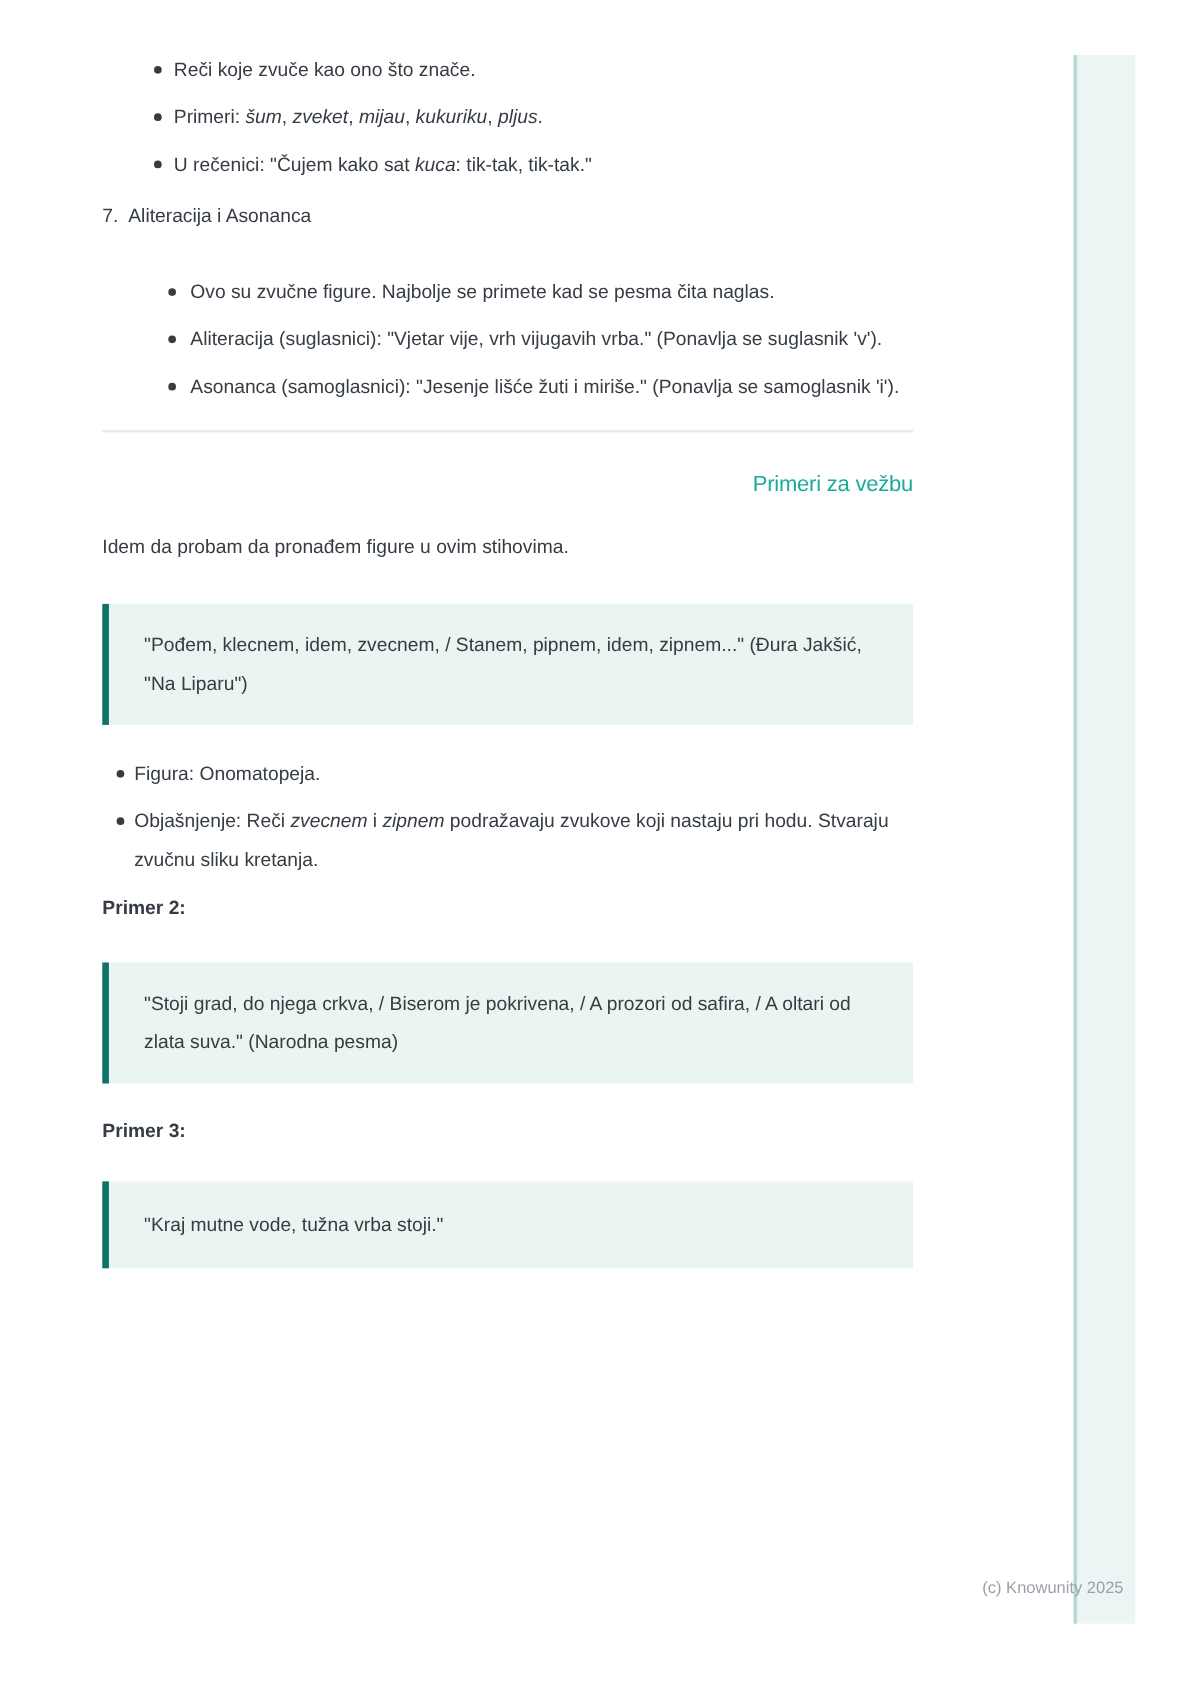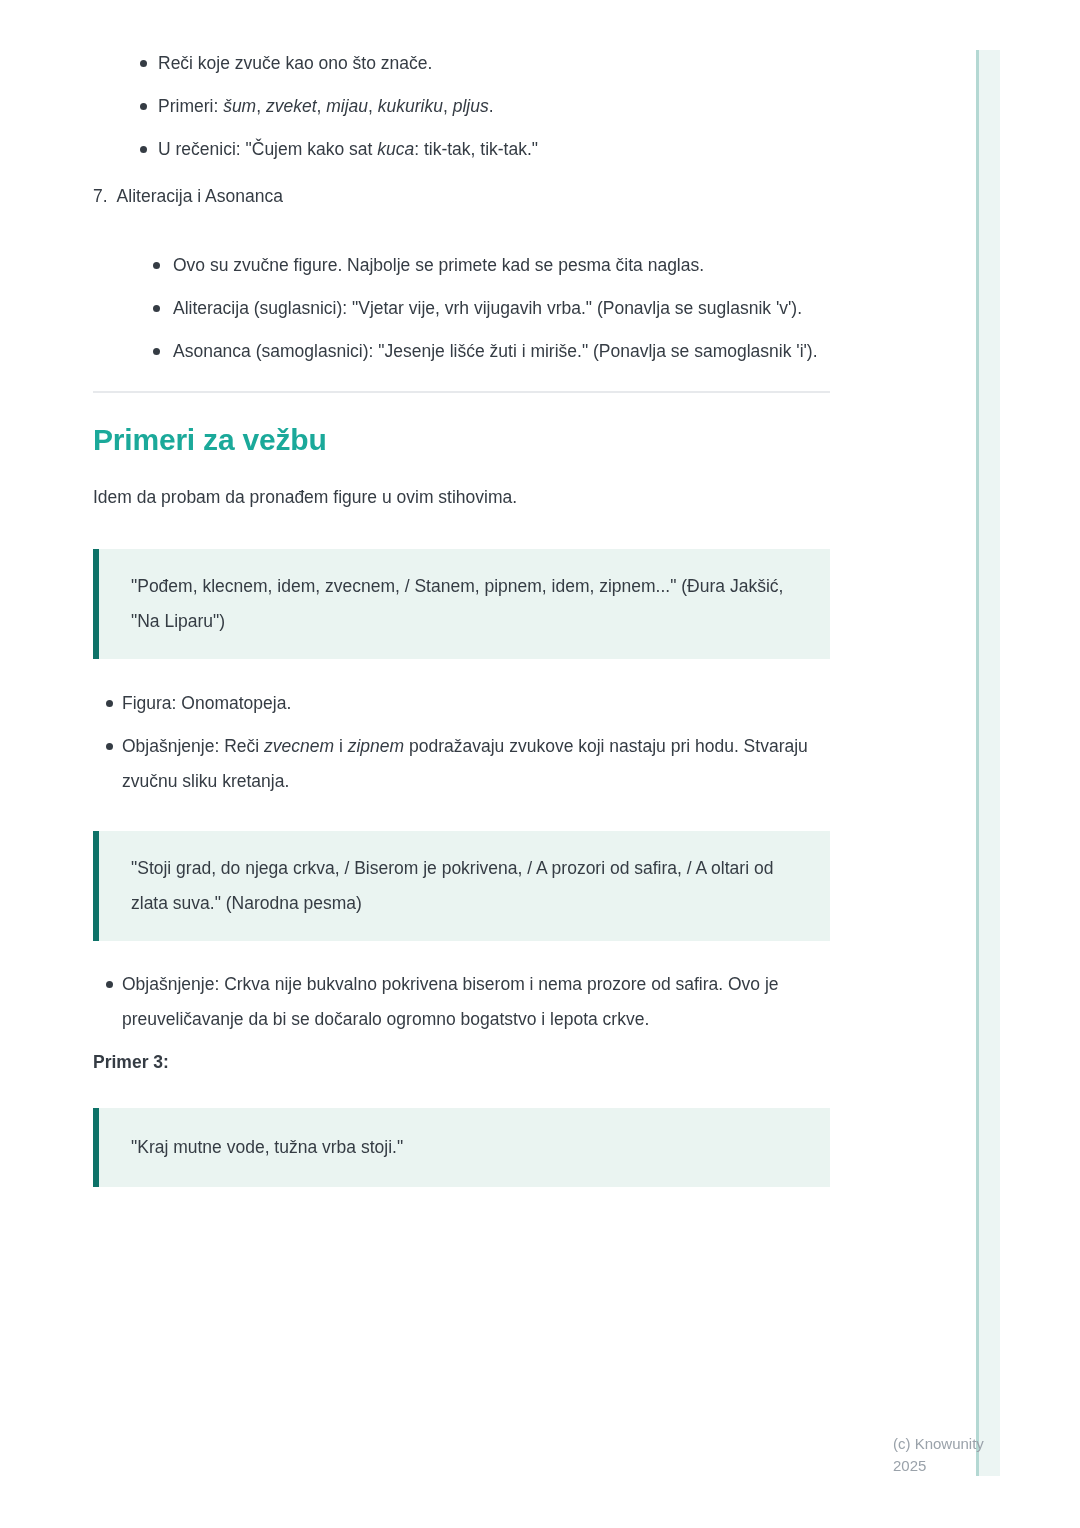--- a/index.html
+++ b/index.html
@@ -1,18 +1,18 @@
 <!DOCTYPE html>
 <html style="--accent: #1ba99a; --text: #353c44; --quoteBorder: #0d7268; --quoteBg: #eaf4f1; --divider: #e7e9ec; --stripBg: #ecf5f3; --stripBorder: #b4d8d3; --footerText: #9aa2aa;"><head>
 <meta charset="utf-8">
 <style>
   html,body { margin:0; padding:0; background:#ffffff; }
   .page {
     position:relative;
-    width:1000px; height:1528px;
+    width:1080px; height:1528px;
     background:#ffffff;
     overflow:hidden;
     font-family:"Liberation Sans", sans-serif;
     color:var(--text, #353c44);
   }
   .content { position:absolute; left:93px; top:0; width:737px; }
 
   .list { list-style:none; margin:0; padding:0; font-size:17.5px; line-height:35px; }
   .list li { position:relative; margin:0 0 8px 0; }
   .list li::before {
@@ -33,22 +33,22 @@
 
   ul.points { }
   ul.points li { padding-left:29px; }
   ul.points li::before { left:13px; }
   ul.points-1 { margin-top:27px; }
   ul.points-2 { margin-top:26px; }
 
   hr.divider { border:none; height:2px; background:var(--divider, #e7e9ec); margin:22px 0 0 0; }
 
   h2.section-heading {
-    margin:28px 0 0 0; font-size:30px; line-height:38px; font-weight:700;
-    color:var(--accent, #1ba99a); letter-spacing:-0.2px;
+    margin:28px 0 0 0; font-size:20px; line-height:38px; font-weight:400;
+    color:var(--accent, #1ba99a); letter-spacing:-0.2px;text-align:right;
   }
 
   p.intro { margin:21px 0 16px 0; font-size:17.5px; line-height:35px; }
 
   p.label { font-size:17.5px; line-height:35px; font-weight:700; margin:0; }
   p.label-1 { margin-top:21px; }
   p.label-2 { margin-top:9px; }
   p.label-3 { margin-top:8px; }
 
   blockquote.quote {
@@ -108,25 +108,25 @@
     <p class="intro">Idem da probam da pronađem figure u ovim stihovima.</p>
 
     <blockquote class="quote bq-1">
       <p>"Pođem, klecnem, idem, zvecnem, / Stanem, pipnem, idem, zipnem..." (Đura Jakšić, "Na Liparu")</p>
     </blockquote>
     <ul class="list points points-1">
       <li><span class="b">Figura:</span><span> Onomatopeja.</span></li>
       <li><span class="b">Objašnjenje:</span><span> Reči </span><span class="i">zvecnem</span><span> i </span><span class="i">zipnem</span><span> podražavaju zvukove koji nastaju pri hodu. Stvaraju zvučnu sliku kretanja.</span></li>
     </ul>
 
+    <p class="label label-2">Primer 2:</p>
     <blockquote class="quote bq-2">
       <p>"Stoji grad, do njega crkva, / Biserom je pokrivena, / A prozori od safira, / A oltari od zlata suva." (Narodna pesma)</p>
     </blockquote>
     <ul class="list points points-2">
-      <li><span class="b">Objašnjenje:</span><span> Crkva nije bukvalno pokrivena biserom i nema prozore od safira. Ovo je preuveličavanje da bi se dočaralo ogromno bogatstvo i lepota crkve.</span></li>
     </ul>
 
     <p class="label label-3">Primer 3:</p>
     <blockquote class="quote bq-3">
       <p>"Kraj mutne vode, tužna vrba stoji."</p>
     </blockquote>
 
   </div>
 
   <div class="footer">(c) Knowunity 2025</div>

